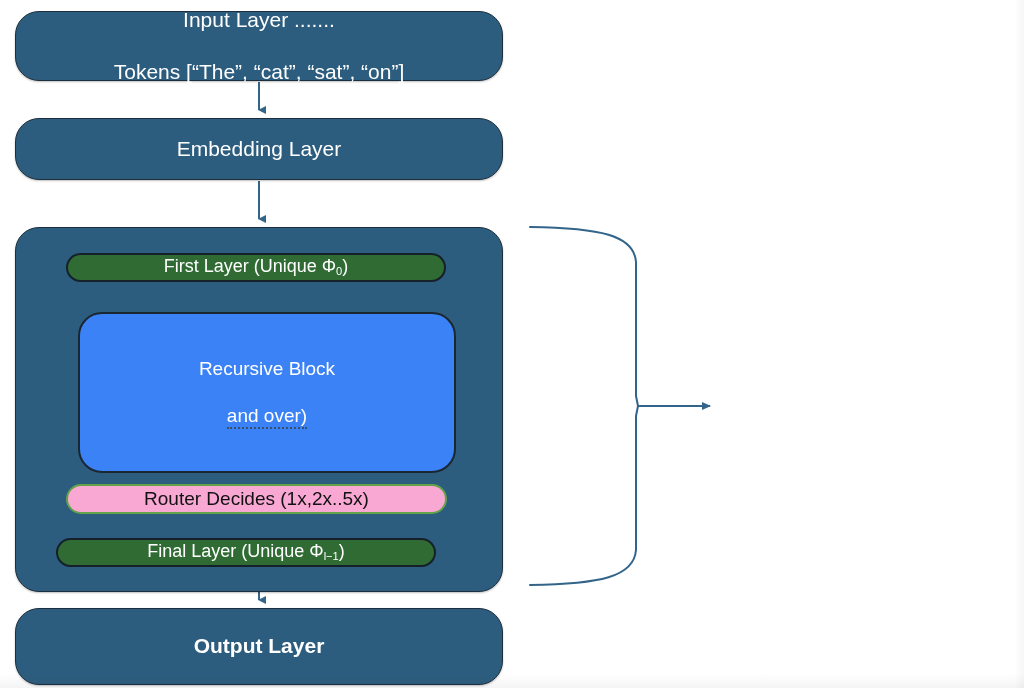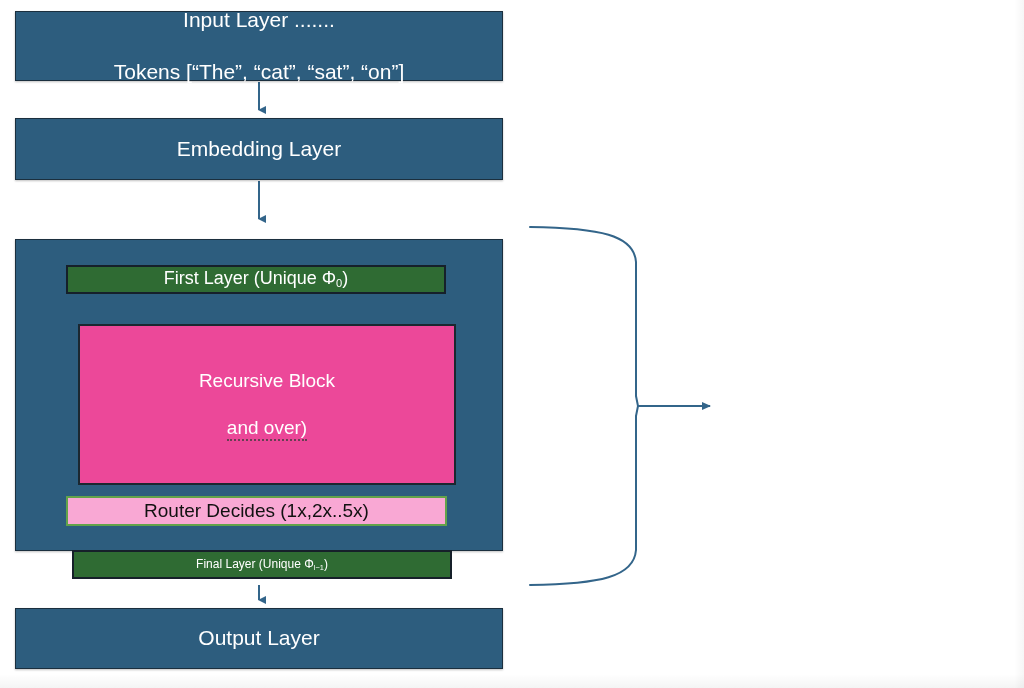--- a/index.html
+++ b/index.html
@@ -33,63 +33,63 @@
 
   .node {
     position: absolute;
     box-sizing: border-box;
     display: flex;
     align-items: center;
     justify-content: center;
     text-align: center;
     line-height: 1.25;
     white-space: pre-line;
+    border-radius: 24px;
   }
 
   
   .blue-box {
     background: #2d5d7e;
     border: 1.5px solid #1b2f3e;
     color: #ffffff;
     box-shadow: 0 1px 2px rgba(0,0,0,0.25);
   }
 
   
   .green-box {
     background: #2f6b33;
     border: 2px solid #16202a;
     color: #ffffff;
   }
 
   
   .orange-box {
-    background: #ec4899;
+    background: #3b82f6;
     border: 2px solid #1b2730;
     color: #ffffff;
   }
 
   
   .white-box {
     background: #f9a8d4;
     border: 2px solid #62a34a;
     color: #111111;
   }
 
   #input-layer      { left: 15px;  top: 11px;  width: 488px; height: 70px;  font-size: 21px; }
   #embedding-layer  { left: 15px;  top: 118px; width: 488px; height: 62px;  font-size: 21px; }
   #recursive-container {
-    left: 15px; top: 227px; width: 488px; height: 312px;
+    left: 15px; top: 227px; width: 488px; height: 365px;
     display: block;
-    margin-top: 12px;
   }
   #first-layer      { left: 50px;  top: 25px;  width: 380px; height: 29px;  font-size: 18px; }
   #recursive-block  { left: 62px;  top: 84px;  width: 378px; height: 161px; font-size: 19px; }
   #router-box       { left: 50px;  top: 256px; width: 381px; height: 30px;  font-size: 19px; }
-  #final-layer      { left: 56px;  top: 310px; width: 380px; height: 29px;  font-size: 12px; }
-  #output-layer     { left: 15px;  top: 608px; width: 488px; height: 61px;  font-size: 21px; }
+  #final-layer      { left: 40px;  top: 310px; width: 380px; height: 29px;  font-size: 18px; }
+  #output-layer     { left: 15px;  top: 608px; width: 488px; height: 77px;  font-size: 21px; font-weight: bold; }
   #shared-params    { left: 717px; top: 371px; width: 287px; height: 69px;  font-size: 20px; }
 
   .sub { font-size: 0.62em; vertical-align: -0.28em; }
 
   
   .proof-underline {
     border-bottom: 2px dotted rgba(60,60,60,0.75);
     padding-bottom: 1px;
   }
 

